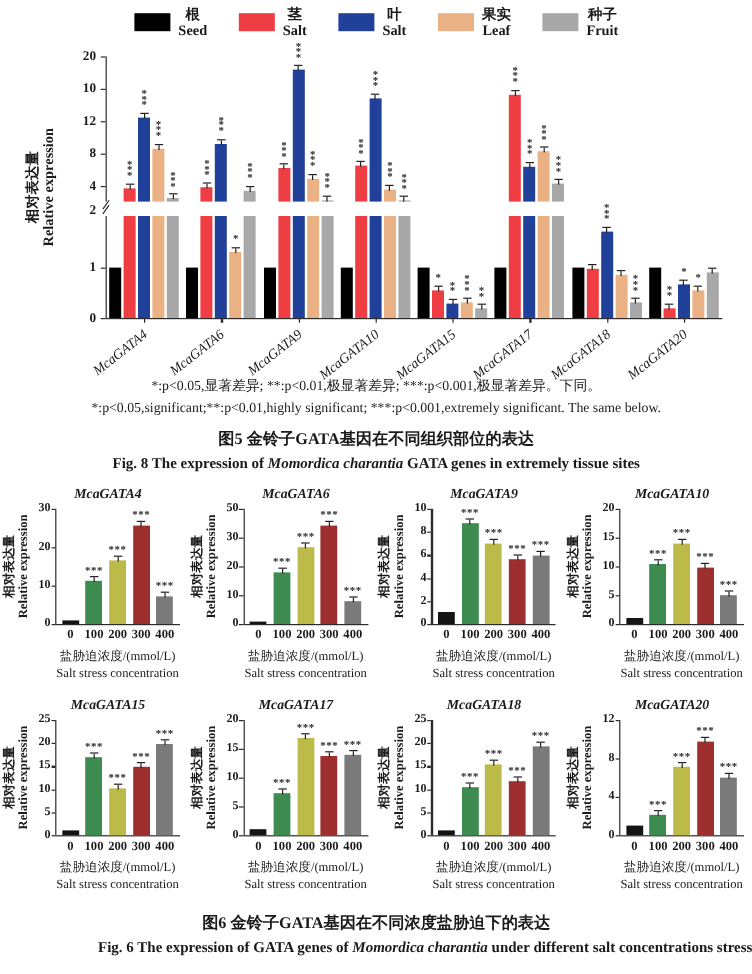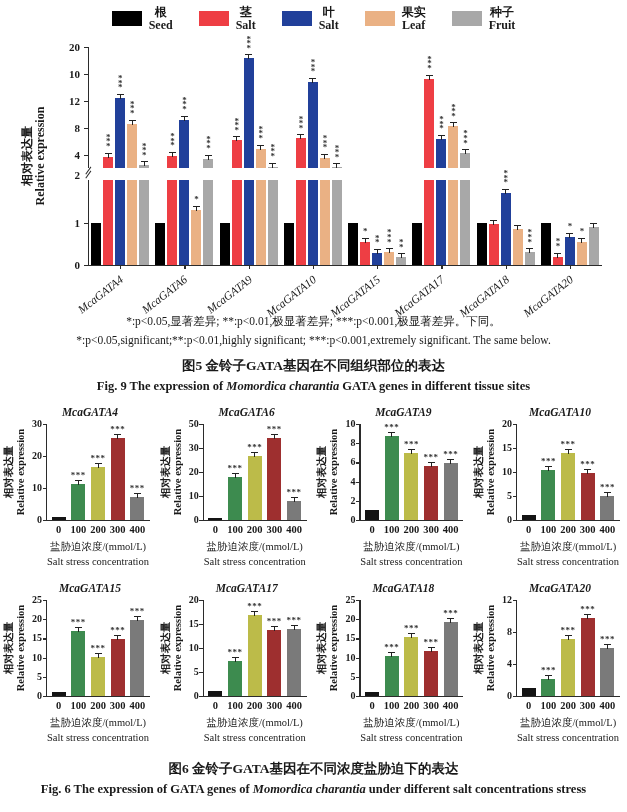--- a/index.html
+++ b/index.html
@@ -345,21 +345,21 @@
       <div>*</div>
     </div>
     <div class="bar" style="left: 588.875px; top: 190.75px; width: 10px; height: 38.25px; background: rgb(168, 168, 168);"></div>
     <div class="ebar" style="left: 590.375px; top: 186.75px;"></div>
   </div>
 
 <div class="note" style="top:314px;">*:p&lt;0.05,显著差异; **:p&lt;0.01,极显著差异; ***:p&lt;0.001,极显著差异。下同。</div>
 <div class="note" style="top:334px;">*:p&lt;0.05,significant;**:p&lt;0.01,highly significant; ***:p&lt;0.001,extremely significant. The same below.</div>
 
 <div class="cap zh" style="top:357px;">图5  金铃子GATA基因在不同组织部位的表达</div>
-<div class="cap en" style="top:379px;"><span>Fig. 9  The expression of </span><i>Momordica charantia</i><span> GATA genes in different tissue sites</span></div>
+<div class="cap en" style="top:379px;"><span>Fig. 8  The expression of </span><i>Momordica charantia</i><span> GATA genes in extremely tissue sites</span></div>
 
 <div id="fig6">
     <div class="sc">
       <div class="sc-title">McaGATA4</div>
       <div class="axis-line" style="left: 46px; top: 20px; width: 1.3px; height: 96px;"></div>
       <div class="axis-line" style="left: 46px; top: 116px; width: 104px; height: 1.3px;"></div>
       <div class="tickmark" style="left: 42.5px; top: 116px; width: 3.5px; height: 1.2px;"></div>
       <div class="ytick-lab" style="left: 22px; top: 111px;">0</div>
       <div class="tickmark" style="left: 42.5px; top: 84px; width: 3.5px; height: 1.2px;"></div>
       <div class="ytick-lab" style="left: 22px; top: 79px;">10</div>
@@ -665,13 +665,13 @@
       <div class="bar" style="left: 130.333px; top: 68px; width: 14px; height: 48px; background: rgb(122, 122, 122);"></div>
       <div class="ebar" style="left: 133.833px; top: 64px;"></div>
       <div class="sigh" style="left: 124.333px; width: 26px; top: 54px;">***</div>
       <div class="xtick" style="left: 122.333px; top: 120px; width: 30px;">400</div>
       <div class="sc-xlab" style="left: 28px; top: 136px; width: 140px;">盐胁迫浓度/(mmol/L)</div>
       <div class="sc-xlab" style="left: 28px; top: 152px; width: 140px;">Salt stress concentration</div>
     </div>
   </div>
 
 <div class="cap zh" style="top:760px;">图6  金铃子GATA基因在不同浓度盐胁迫下的表达</div>
-<div class="cap en" style="top:782px;"><span>Fig. 6  The expression of GATA genes of </span><i>Momordica charantia</i><span> under different salt concentrations stress</span></div>
+<div class="cap en" style="top:782px;text-align:right;"><span>Fig. 6  The expression of GATA genes of </span><i>Momordica charantia</i><span> under different salt concentrations stress</span></div>
 
 </body></html>

